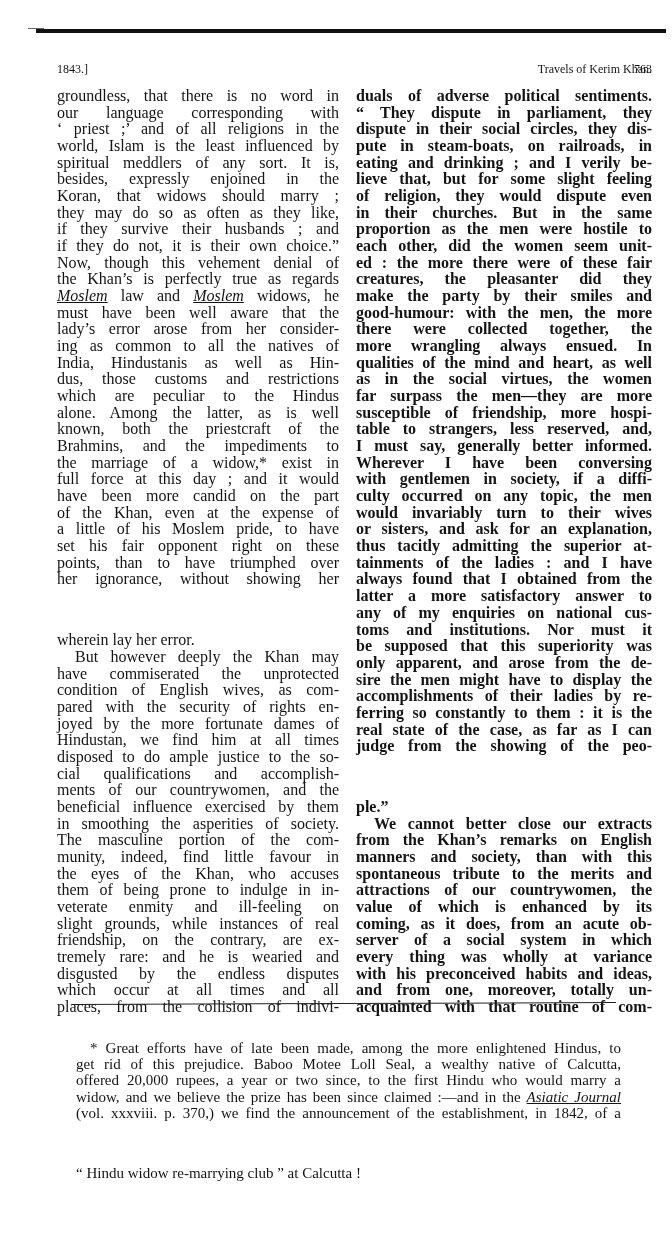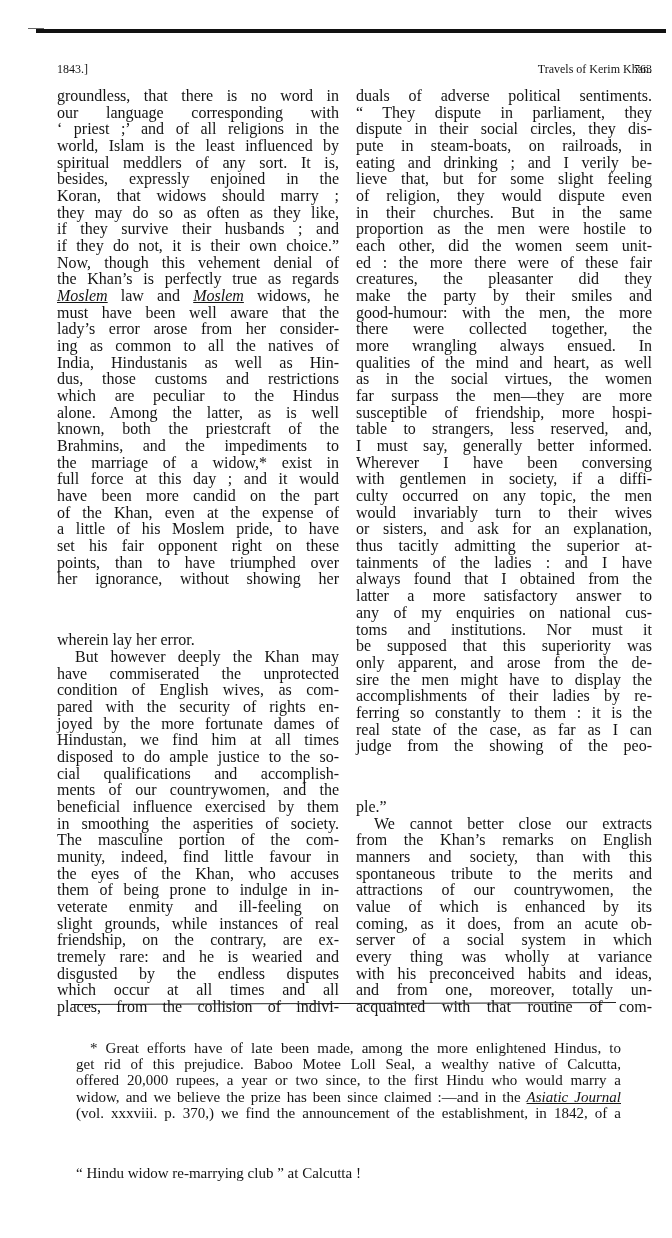--- a/index.html
+++ b/index.html
@@ -6,21 +6,21 @@
   body { width: 672px; height: 1238px; position: relative; overflow: hidden;
          font-family: "Liberation Serif", "DejaVu Serif", serif; color: #141414; }
   .top-rule { position: absolute; left: 36px; top: 29px; width: 630px; height: 4px; background: #111; }
   .top-rule-thin { position: absolute; left: 28px; top: 28px; width: 16px; height: 1px; background: #666; }
   .running-head { position: absolute; top: 62px; left: 57px; width: 595px; height: 22px; font-size: 12px; }
   .rh-year { position: absolute; left: 0; top: 0; }
   .rh-title { position: absolute; left: 0; right: 0; top: 0; text-align: right; padding-left: 20px; }
   .rh-page { position: absolute; right: 0; top: 0; }
   .col { position: absolute; top: 88px; font-size: 16px; line-height: 16.68px; }
   .col-left { left: 57px; width: 282px; }
-  .col-right { left: 356px; width: 296px; }
+  .col-right { left: 356px; width: 296px; font-weight: bold; }
   .line { display: block; white-space: nowrap; text-align: justify; text-align-last: justify; height: 16.68px; overflow: visible; }
   .line.last { text-align-last: left; margin-top: 44px; }
   .line.indent { padding-left: 18px; }
   .line i { font-style: italic; text-decoration: underline; }
   .foot-rule { position: absolute; left: 72px; top: 1003px; width: 544px; height: 1px; background: #222; transform: rotate(-0.2deg); }
   .footnote { position: absolute; left: 76px; top: 1040px; width: 545px; font-size: 15px; line-height: 16.2px; }
   .footnote .line { height: 16.2px; }
   .footnote .line.indent { padding-left: 14px; }
 </style>
 </head>

